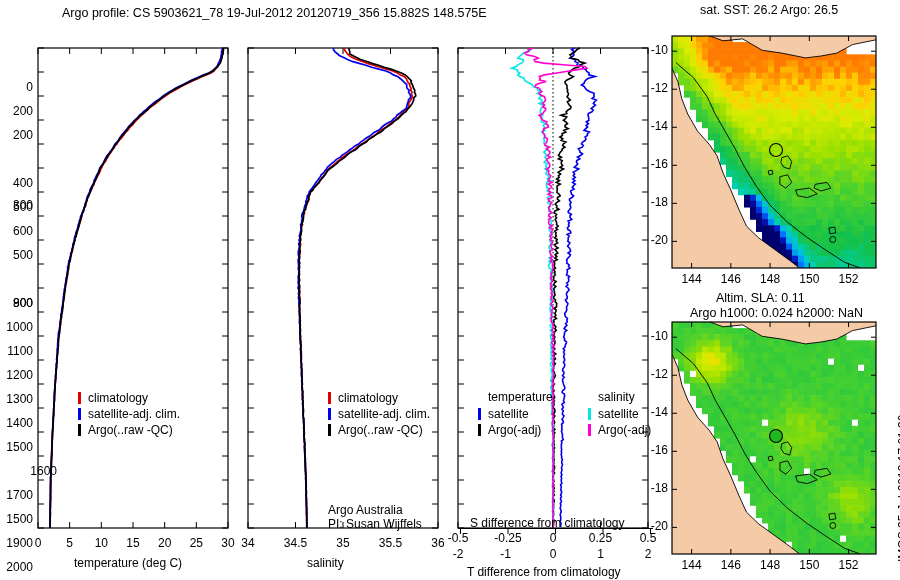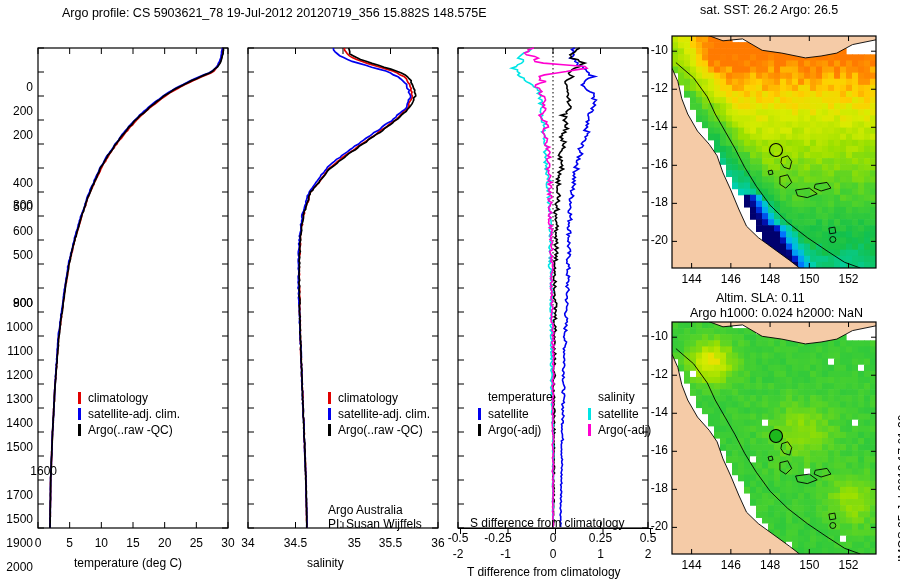--- a/index.html
+++ b/index.html
@@ -207,21 +207,21 @@
       </g>
       <g id="sp-curves" fill="none" stroke-width="1.7">
           <polyline points="134.79,8.00 134.41,9.92 135.91,11.84 137.30,13.76 139.17,15.68 142.25,17.60 146.61,19.52 152.29,21.44 157.38,23.36 163.44,25.28 170.30,27.20 176.45,29.12 182.72,31.04 187.40,32.96 189.91,34.88 194.42,36.80 196.36,38.72 197.15,40.64 198.03,42.56 199.76,44.48 200.03,46.40 201.18,48.32 200.70,50.24 202.04,52.16 201.32,54.08 202.26,56.00 202.00,57.92 200.99,59.84 199.62,61.76 198.54,63.68 199.03,65.60 198.18,67.52 196.61,69.44 193.47,71.36 192.15,73.28 190.40,75.20 188.65,77.12 186.74,79.04 184.52,80.96 181.22,82.88 178.35,84.80 176.86,86.72 173.35,88.64 170.33,90.56 168.05,92.48 166.34,94.40 163.22,96.32 159.81,98.24 157.79,100.16 154.93,102.08 151.69,104.00 148.61,105.92 146.20,107.84 144.27,109.76 140.83,111.68 137.64,113.60 135.31,115.52 132.40,117.44 130.36,119.36 127.66,121.28 125.79,123.20 123.36,125.12 121.12,127.04 118.54,128.96 116.85,130.88 115.72,132.80 114.45,134.72 112.77,136.64 111.55,138.56 110.41,140.48 108.93,142.40 107.37,144.32 105.66,146.24 103.25,148.16 102.42,150.08 100.77,152.00 99.83,153.92 99.08,155.84 99.02,157.76 98.80,159.68 98.26,161.60 96.91,163.52 96.31,165.44 95.74,167.36 94.97,169.28 94.18,171.20 94.57,173.12 93.72,175.04 93.10,176.96 93.34,178.88 92.15,180.80 91.87,182.72 92.58,184.64 91.26,186.56 91.28,188.48 91.02,190.40 91.32,192.32 90.63,194.24 90.36,196.16 90.45,198.08 90.39,200.00 90.05,201.92 90.63,203.84 90.34,205.76 89.55,207.68 89.86,209.60 89.37,211.52 90.19,213.44 89.63,215.36 89.10,217.28 89.04,219.20 89.28,221.12 88.85,223.04 88.87,224.96 89.38,226.88 89.28,228.80 89.15,230.72 89.29,232.64 89.58,234.56 89.07,236.48 89.34,238.40 89.11,240.32 89.07,242.24 88.92,244.16 89.37,246.08 89.59,248.00 89.55,249.92 89.81,251.84 89.11,253.76 89.62,255.68 89.80,257.60 89.97,259.52 89.50,261.44 89.74,263.36 89.58,265.28 89.60,267.20 90.03,269.12 89.36,271.04 89.35,272.96 90.10,274.88 89.70,276.80 90.10,278.72 90.36,280.64 90.04,282.56 90.34,284.48 90.24,286.40 89.83,288.32 90.48,290.24 90.16,292.16 90.38,294.08 89.99,296.00 90.52,297.92 90.33,299.84 90.27,301.76 90.82,303.68 90.90,305.60 90.66,307.52 90.50,309.44 90.67,311.36 90.67,313.28 90.78,315.20 90.88,317.12 91.49,319.04 91.14,320.96 91.02,322.88 91.79,324.80 91.12,326.72 91.43,328.64 91.93,330.56 91.86,332.48 91.63,334.40 91.47,336.32 92.07,338.24 91.96,340.16 92.28,342.08 92.12,344.00 91.97,345.92 92.37,347.84 92.32,349.76 92.72,351.68 92.80,353.60 92.96,355.52 93.03,357.44 92.43,359.36 92.89,361.28 93.22,363.20 92.99,365.12 93.14,367.04 92.89,368.96 93.35,370.88 93.30,372.80 93.04,374.72 93.12,376.64 93.63,378.56 93.89,380.48 93.93,382.40 93.77,384.32 93.76,386.24 94.06,388.16 93.98,390.08 94.21,392.00 94.43,393.92 93.90,395.84 94.24,397.76 94.07,399.68 94.39,401.60 94.73,403.52 94.46,405.44 94.51,407.36 94.72,409.28 94.63,411.20 95.06,413.12 95.05,415.04 94.84,416.96 95.15,418.88 95.37,420.80 95.29,422.72 95.58,424.64 95.38,426.56 95.68,428.48 95.49,430.40 95.83,432.32 95.71,434.24 95.64,436.16 95.89,438.08 96.09,440.00 96.17,441.92 96.20,443.84 95.95,445.76 96.27,447.68 96.04,449.60 96.08,451.52 96.22,453.44 96.12,455.36 96.19,457.28 96.24,459.20 96.17,461.12 96.47,463.04 96.48,464.96 96.36,466.88 96.65,468.80 96.69,470.72 96.44,472.64 96.53,474.56 96.65,476.48 96.59,478.40 96.66,480.32 96.90,482.24 96.94,484.16 96.81,486.08 96.86,488.00" stroke="#e00000" fill="none" stroke-width="1.7"></polyline>
           <polyline points="123.40,8.00 123.56,9.92 125.12,11.84 127.35,13.76 129.65,15.68 133.61,17.60 137.56,19.52 142.11,21.44 149.20,23.36 155.79,25.28 161.69,27.20 168.74,29.12 175.92,31.04 180.60,32.96 183.41,34.88 188.06,36.80 190.41,38.72 192.60,40.64 194.53,42.56 196.67,44.48 196.68,46.40 197.06,48.32 199.31,50.24 198.53,52.16 199.76,54.08 200.68,56.00 200.35,57.92 198.44,59.84 198.21,61.76 197.30,63.68 196.96,65.60 196.63,67.52 194.86,69.44 191.84,71.36 189.76,73.28 186.99,75.20 185.94,77.12 183.18,79.04 181.69,80.96 177.65,82.88 174.84,84.80 172.32,86.72 170.61,88.64 168.04,90.56 164.03,92.48 161.88,94.40 159.26,96.32 155.94,98.24 153.55,100.16 150.61,102.08 148.64,104.00 144.79,105.92 142.68,107.84 139.86,109.76 137.61,111.68 134.63,113.60 131.64,115.52 130.08,117.44 126.43,119.36 124.39,121.28 122.11,123.20 119.86,125.12 117.57,127.04 116.44,128.96 114.76,130.88 113.70,132.80 111.18,134.72 110.33,136.64 108.96,138.56 107.54,140.48 105.91,142.40 104.85,144.32 103.37,146.24 102.03,148.16 100.59,150.08 99.23,152.00 98.83,153.92 97.25,155.84 97.10,157.76 96.49,159.68 95.76,161.60 96.08,163.52 95.00,165.44 94.44,167.36 94.13,169.28 93.62,171.20 92.56,173.12 91.81,175.04 91.76,176.96 92.33,178.88 91.62,180.80 91.78,182.72 90.58,184.64 91.00,186.56 90.99,188.48 91.01,190.40 90.30,192.32 89.90,194.24 89.32,196.16 90.03,198.08 89.01,200.00 89.71,201.92 88.64,203.84 89.25,205.76 89.29,207.68 88.78,209.60 88.34,211.52 88.27,213.44 88.47,215.36 89.03,217.28 88.27,219.20 88.20,221.12 88.41,223.04 88.63,224.96 88.52,226.88 88.25,228.80 88.86,230.72 88.79,232.64 88.85,234.56 88.17,236.48 88.28,238.40 88.47,240.32 88.07,242.24 88.52,244.16 88.61,246.08 87.95,248.00 88.93,249.92 88.81,251.84 88.45,253.76 89.00,255.68 88.41,257.60 88.75,259.52 89.02,261.44 88.78,263.36 89.26,265.28 89.40,267.20 89.29,269.12 89.41,271.04 89.56,272.96 89.40,274.88 89.62,276.80 89.90,278.72 89.51,280.64 89.33,282.56 89.88,284.48 90.01,286.40 89.87,288.32 89.89,290.24 90.34,292.16 89.77,294.08 90.30,296.00 90.00,297.92 90.32,299.84 90.58,301.76 90.26,303.68 90.98,305.60 91.09,307.52 90.59,309.44 91.24,311.36 91.33,313.28 91.34,315.20 91.47,317.12 90.84,319.04 91.17,320.96 91.21,322.88 91.61,324.80 91.28,326.72 91.60,328.64 91.52,330.56 91.99,332.48 91.38,334.40 91.72,336.32 92.03,338.24 91.66,340.16 91.75,342.08 92.52,344.00 91.99,345.92 91.94,347.84 92.26,349.76 92.65,351.68 92.56,353.60 92.31,355.52 92.50,357.44 92.48,359.36 92.97,361.28 92.57,363.20 92.72,365.12 93.08,367.04 93.15,368.96 93.54,370.88 92.97,372.80 93.13,374.72 93.19,376.64 93.59,378.56 93.48,380.48 93.97,382.40 93.87,384.32 93.81,386.24 94.15,388.16 94.09,390.08 93.76,392.00 94.04,393.92 93.91,395.84 94.20,397.76 94.52,399.68 94.19,401.60 94.76,403.52 94.61,405.44 94.56,407.36 94.53,409.28 94.58,411.20 94.69,413.12 94.90,415.04 95.22,416.96 95.37,418.88 94.99,420.80 95.09,422.72 95.19,424.64 95.54,426.56 95.51,428.48 95.45,430.40 95.72,432.32 95.65,434.24 95.84,436.16 95.77,438.08 95.72,440.00 96.02,441.92 95.81,443.84 96.28,445.76 96.15,447.68 96.08,449.60 96.23,451.52 96.07,453.44 96.33,455.36 96.23,457.28 96.39,459.20 96.31,461.12 96.46,463.04 96.42,464.96 96.62,466.88 96.66,468.80 96.75,470.72 96.61,472.64 96.60,474.56 96.75,476.48 96.85,478.40 96.85,480.32 96.96,482.24 96.74,484.16 96.79,486.08 96.82,488.00" stroke="#0000ee" fill="none" stroke-width="1.7"></polyline>
           <polyline points="138.61,8.00 139.30,9.92 139.78,11.84 139.64,13.76 143.02,15.68 146.56,17.60 150.50,19.52 156.89,21.44 162.03,23.36 168.57,25.28 174.17,27.20 180.89,29.12 186.14,31.04 191.40,32.96 195.22,34.88 197.48,36.80 199.09,38.72 201.15,40.64 201.02,42.56 202.28,44.48 203.02,46.40 203.61,48.32 204.81,50.24 204.46,52.16 205.45,54.08 205.75,56.00 203.64,57.92 203.80,59.84 202.99,61.76 202.11,63.68 200.79,65.60 199.28,67.52 197.38,69.44 196.17,71.36 193.48,73.28 191.38,75.20 189.65,77.12 187.70,79.04 184.17,80.96 182.69,82.88 180.22,84.80 176.98,86.72 174.42,88.64 172.60,90.56 170.03,92.48 165.97,94.40 163.85,96.32 160.62,98.24 157.86,100.16 156.29,102.08 152.71,104.00 149.51,105.92 147.71,107.84 145.42,109.76 141.52,111.68 138.75,113.60 136.51,115.52 134.68,117.44 131.92,119.36 128.83,121.28 127.22,123.20 124.84,125.12 122.19,127.04 119.50,128.96 117.61,130.88 116.41,132.80 115.12,134.72 113.52,136.64 111.77,138.56 109.85,140.48 109.15,142.40 107.05,144.32 105.56,146.24 103.75,148.16 102.79,150.08 100.18,152.00 100.18,153.92 98.92,155.84 98.53,157.76 98.64,159.68 97.58,161.60 96.87,163.52 96.43,165.44 95.73,167.36 95.72,169.28 94.09,171.20 93.92,173.12 93.11,175.04 93.55,176.96 93.22,178.88 92.99,180.80 92.39,182.72 91.70,184.64 91.44,186.56 91.39,188.48 91.72,190.40 91.19,192.32 91.06,194.24 90.18,196.16 90.34,198.08 90.69,200.00 90.10,201.92 89.70,203.84 90.06,205.76 89.77,207.68 89.60,209.60 90.34,211.52 89.38,213.44 89.21,215.36 89.75,217.28 89.40,219.20 89.01,221.12 89.86,223.04 89.19,224.96 89.55,226.88 89.13,228.80 89.39,230.72 89.11,232.64 88.96,234.56 89.17,236.48 89.13,238.40 89.72,240.32 88.97,242.24 88.97,244.16 89.74,246.08 89.24,248.00 89.10,249.92 89.55,251.84 89.47,253.76 88.97,255.68 89.54,257.60 89.98,259.52 89.92,261.44 90.09,263.36 89.19,265.28 89.38,267.20 89.62,269.12 89.49,271.04 89.73,272.96 89.53,274.88 90.29,276.80 89.45,278.72 90.21,280.64 90.08,282.56 89.87,284.48 90.15,286.40 90.21,288.32 90.43,290.24 89.77,292.16 90.14,294.08 90.61,296.00 90.38,297.92 90.31,299.84 90.89,301.76 90.58,303.68 91.06,305.60 90.66,307.52 90.69,309.44 90.96,311.36 91.16,313.28 91.06,315.20 91.23,317.12 91.02,319.04 91.19,320.96 91.39,322.88 91.43,324.80 91.44,326.72 91.78,328.64 91.90,330.56 91.33,332.48 91.91,334.40 91.97,336.32 91.99,338.24 92.14,340.16 91.98,342.08 92.16,344.00 92.00,345.92 92.25,347.84 92.19,349.76 92.58,351.68 92.33,353.60 92.39,355.52 92.68,357.44 92.54,359.36 93.04,361.28 92.62,363.20 93.15,365.12 93.02,367.04 93.40,368.96 93.06,370.88 93.32,372.80 93.22,374.72 93.26,376.64 93.55,378.56 93.73,380.48 93.36,382.40 93.97,384.32 93.87,386.24 93.61,388.16 94.21,390.08 93.93,392.00 94.28,393.92 93.92,395.84 94.16,397.76 94.37,399.68 94.58,401.60 94.80,403.52 94.76,405.44 94.62,407.36 94.91,409.28 95.09,411.20 94.89,413.12 94.76,415.04 95.05,416.96 95.05,418.88 95.14,420.80 95.42,422.72 95.33,424.64 95.17,426.56 95.35,428.48 95.42,430.40 95.61,432.32 95.59,434.24 96.04,436.16 95.65,438.08 95.83,440.00 95.86,441.92 95.90,443.84 96.15,445.76 96.04,447.68 96.13,449.60 96.37,451.52 96.36,453.44 96.10,455.36 96.27,457.28 96.54,459.20 96.44,461.12 96.45,463.04 96.35,464.96 96.47,466.88 96.66,468.80 96.41,470.72 96.78,472.64 96.68,474.56 96.84,476.48 96.74,478.40 96.66,480.32 96.66,482.24 96.90,484.16 96.78,486.08 96.79,488.00" stroke="#000000" fill="none" stroke-width="1.7"></polyline>
         </g>
     </svg>
     <div id="sp-xlabels">
         <div class="abs tick" style="left:20px;top:496px;width:36px;text-align:center;">34</div>
         <div class="abs tick" style="left:67.5px;top:496px;width:36px;text-align:center;">34.5</div>
-        <div class="abs tick" style="left:115px;top:496px;width:36px;text-align:right;">35</div>
+        <div class="abs tick" style="left:115px;top:496px;width:36px;text-align:center;">35</div>
         <div class="abs tick" style="left:162.5px;top:496px;width:36px;text-align:center;">35.5</div>
         <div class="abs tick" style="left:210px;top:496px;width:36px;text-align:center;">36</div>
       </div>
   </div>
   <div class="abs axlab" style="left:307px;top:556px;">salinity</div>
 
   <div class="abs" style="left:328px;top:390px;">
     <div id="sp-legend">
         <div style="display:flex;align-items:center;height:16px;">
           <span style="display:inline-block;width:3px;height:12px;margin-right:7px;background:#e00000;"></span>
@@ -317,21 +317,21 @@
           <line x1="2.5" y1="0" x2="2.5" y2="6"></line>
           <line x1="50" y1="0" x2="50" y2="6"></line>
           <line x1="97.5" y1="0" x2="97.5" y2="6"></line>
           <line x1="145" y1="0" x2="145" y2="6"></line>
           <line x1="192.5" y1="0" x2="192.5" y2="6"></line>
         </g>
       </svg>
   </div>
   <div id="dp-sxlabels">
       <div class="abs tick" style="left:437px;top:531px;width:42px;text-align:center;">-0.5</div>
-      <div class="abs tick" style="left:477px;top:531px;width:42px;text-align:center;">-0.25</div>
+      <div class="abs tick" style="left:487px;top:531px;width:42px;text-align:center;">-0.25</div>
       <div class="abs tick" style="left:532px;top:531px;width:42px;text-align:center;">0</div>
       <div class="abs tick" style="left:579.5px;top:531px;width:42px;text-align:center;">0.25</div>
       <div class="abs tick" style="left:627px;top:531px;width:42px;text-align:center;">0.5</div>
     </div>
   <div id="dp-txlabels">
       <div class="abs tick" style="left:444px;top:547px;width:28px;text-align:center;">-2</div>
       <div class="abs tick" style="left:491.5px;top:547px;width:28px;text-align:center;">-1</div>
       <div class="abs tick" style="left:539px;top:547px;width:28px;text-align:center;">0</div>
       <div class="abs tick" style="left:586.5px;top:547px;width:28px;text-align:center;">1</div>
       <div class="abs tick" style="left:634px;top:547px;width:28px;text-align:center;">2</div>

